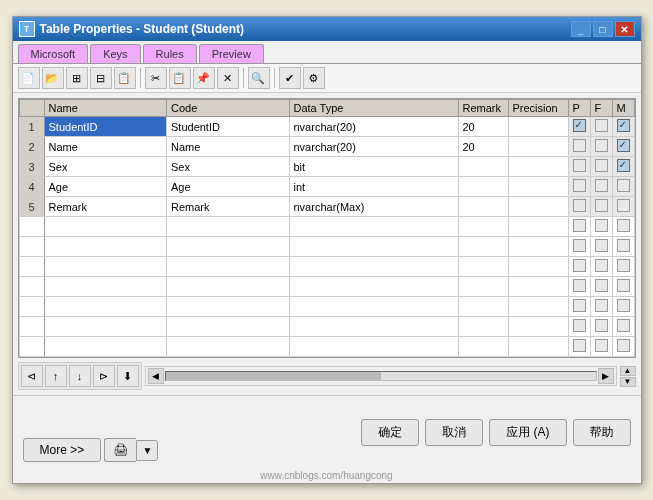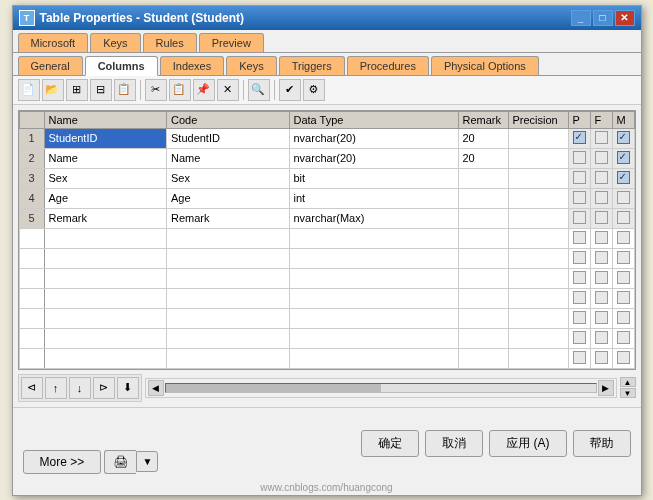--- a/index.html
+++ b/index.html
@@ -67,21 +67,21 @@
     
     .tab-row {
       display: flex;
       background: #f0f0f0;
       border-bottom: 1px solid #999;
       padding: 3px 5px 0;
       gap: 2px;
     }
     .tab {
       padding: 3px 12px;
-      background: #fdba74;
+      background: #f0abfc;
       border: 1px solid #999;
       border-bottom: none;
       cursor: pointer;
       font-size: 11px;
       color: #333;
       border-radius: 3px 3px 0 0;
     }
     .tab.active {
       background: #fff;
       border-bottom: 1px solid #fff;
@@ -291,29 +291,20 @@
     </div>
   </div>
 
   <div class="tab-row">
     <div class="tab">Microsoft</div>
     <div class="tab">Keys</div>
     <div class="tab">Rules</div>
     <div class="tab">Preview</div>
   </div>
 
-  <div class="tab-row">
-    <div class="tab">General</div>
-    <div class="tab active">Columns</div>
-    <div class="tab">Indexes</div>
-    <div class="tab">Keys</div>
-    <div class="tab">Triggers</div>
-    <div class="tab">Procedures</div>
-    <div class="tab">Physical Options</div>
-  </div>
 
   <div class="toolbar">
     <div class="toolbar-btn">📄</div>
     <div class="toolbar-btn">📂</div>
     <div class="toolbar-btn">⊞</div>
     <div class="toolbar-btn">⊟</div>
     <div class="toolbar-btn">📋</div>
     <div class="toolbar-sep"></div>
     <div class="toolbar-btn">✂</div>
     <div class="toolbar-btn">📋</div>

